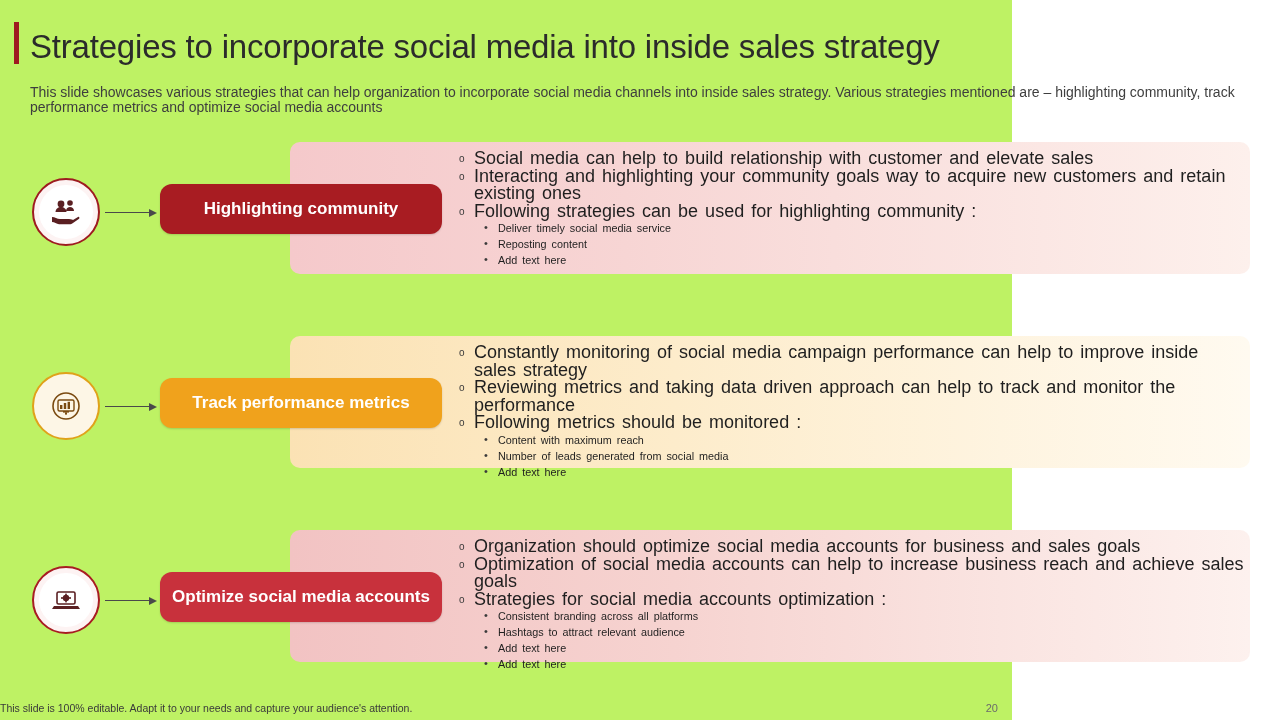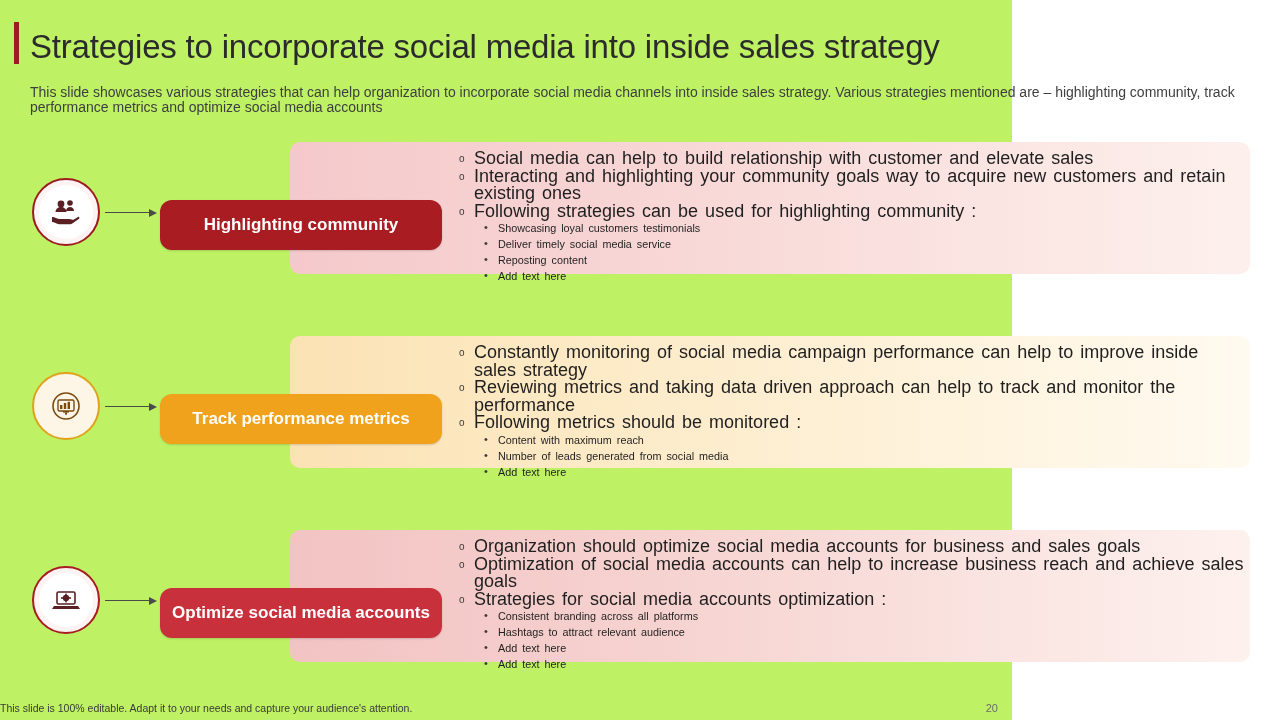--- a/index.html
+++ b/index.html
@@ -49,21 +49,21 @@
     left: 290px; top: 14px;
     width: 960px; height: 132px;
     border-radius: 10px;
   }
   .row.r1 .panel { background: linear-gradient(to right, #f5c9cb 0%, #f7d5d4 35%, #fdf0ec 100%); }
   .row.r2 .panel { background: linear-gradient(to right, #fbe2b4 0%, #fdeccb 40%, #fffaf0 100%); }
   .row.r3 .panel { background: linear-gradient(to right, #f2c3c3 0%, #f6d3d0 40%, #fdf1ee 100%); }
 
   .row .pill {
     position: absolute;
-    left: 160px; top: 72px;
+    left: 160px; top: 56px;
     width: 282px; height: 50px;
     border-radius: 12px;
     display: flex;
     align-items: center;
     justify-content: center;
     color: #ffffff;
     font-size: 17px;
     font-weight: 700;
     z-index: 3;
     box-shadow: 0 1px 2px rgba(0,0,0,0.15);
@@ -188,21 +188,20 @@
       </div>
 
       <div class="pill">
         <span>Highlighting community</span>
       </div>
 
       <div class="content">
         <div class="bullet">Social media can help to build relationship  with customer and elevate  sales</div>
         <div class="bullet">Interacting  and highlighting  your community goals way to acquire  new customers and retain existing  ones</div>
         <div class="bullet">Following  strategies can be used for highlighting  community  :</div>
-        <div class="sub">Showcasing  loyal customers  testimonials</div>
         <div class="sub">Deliver  timely  social  media  service</div>
         <div class="sub">Reposting  content</div>
         <div class="sub">Add text here</div>
       </div>
     </div>
 
     <div class="row r2">
       <div class="panel"></div>
 
       <div class="circle">

